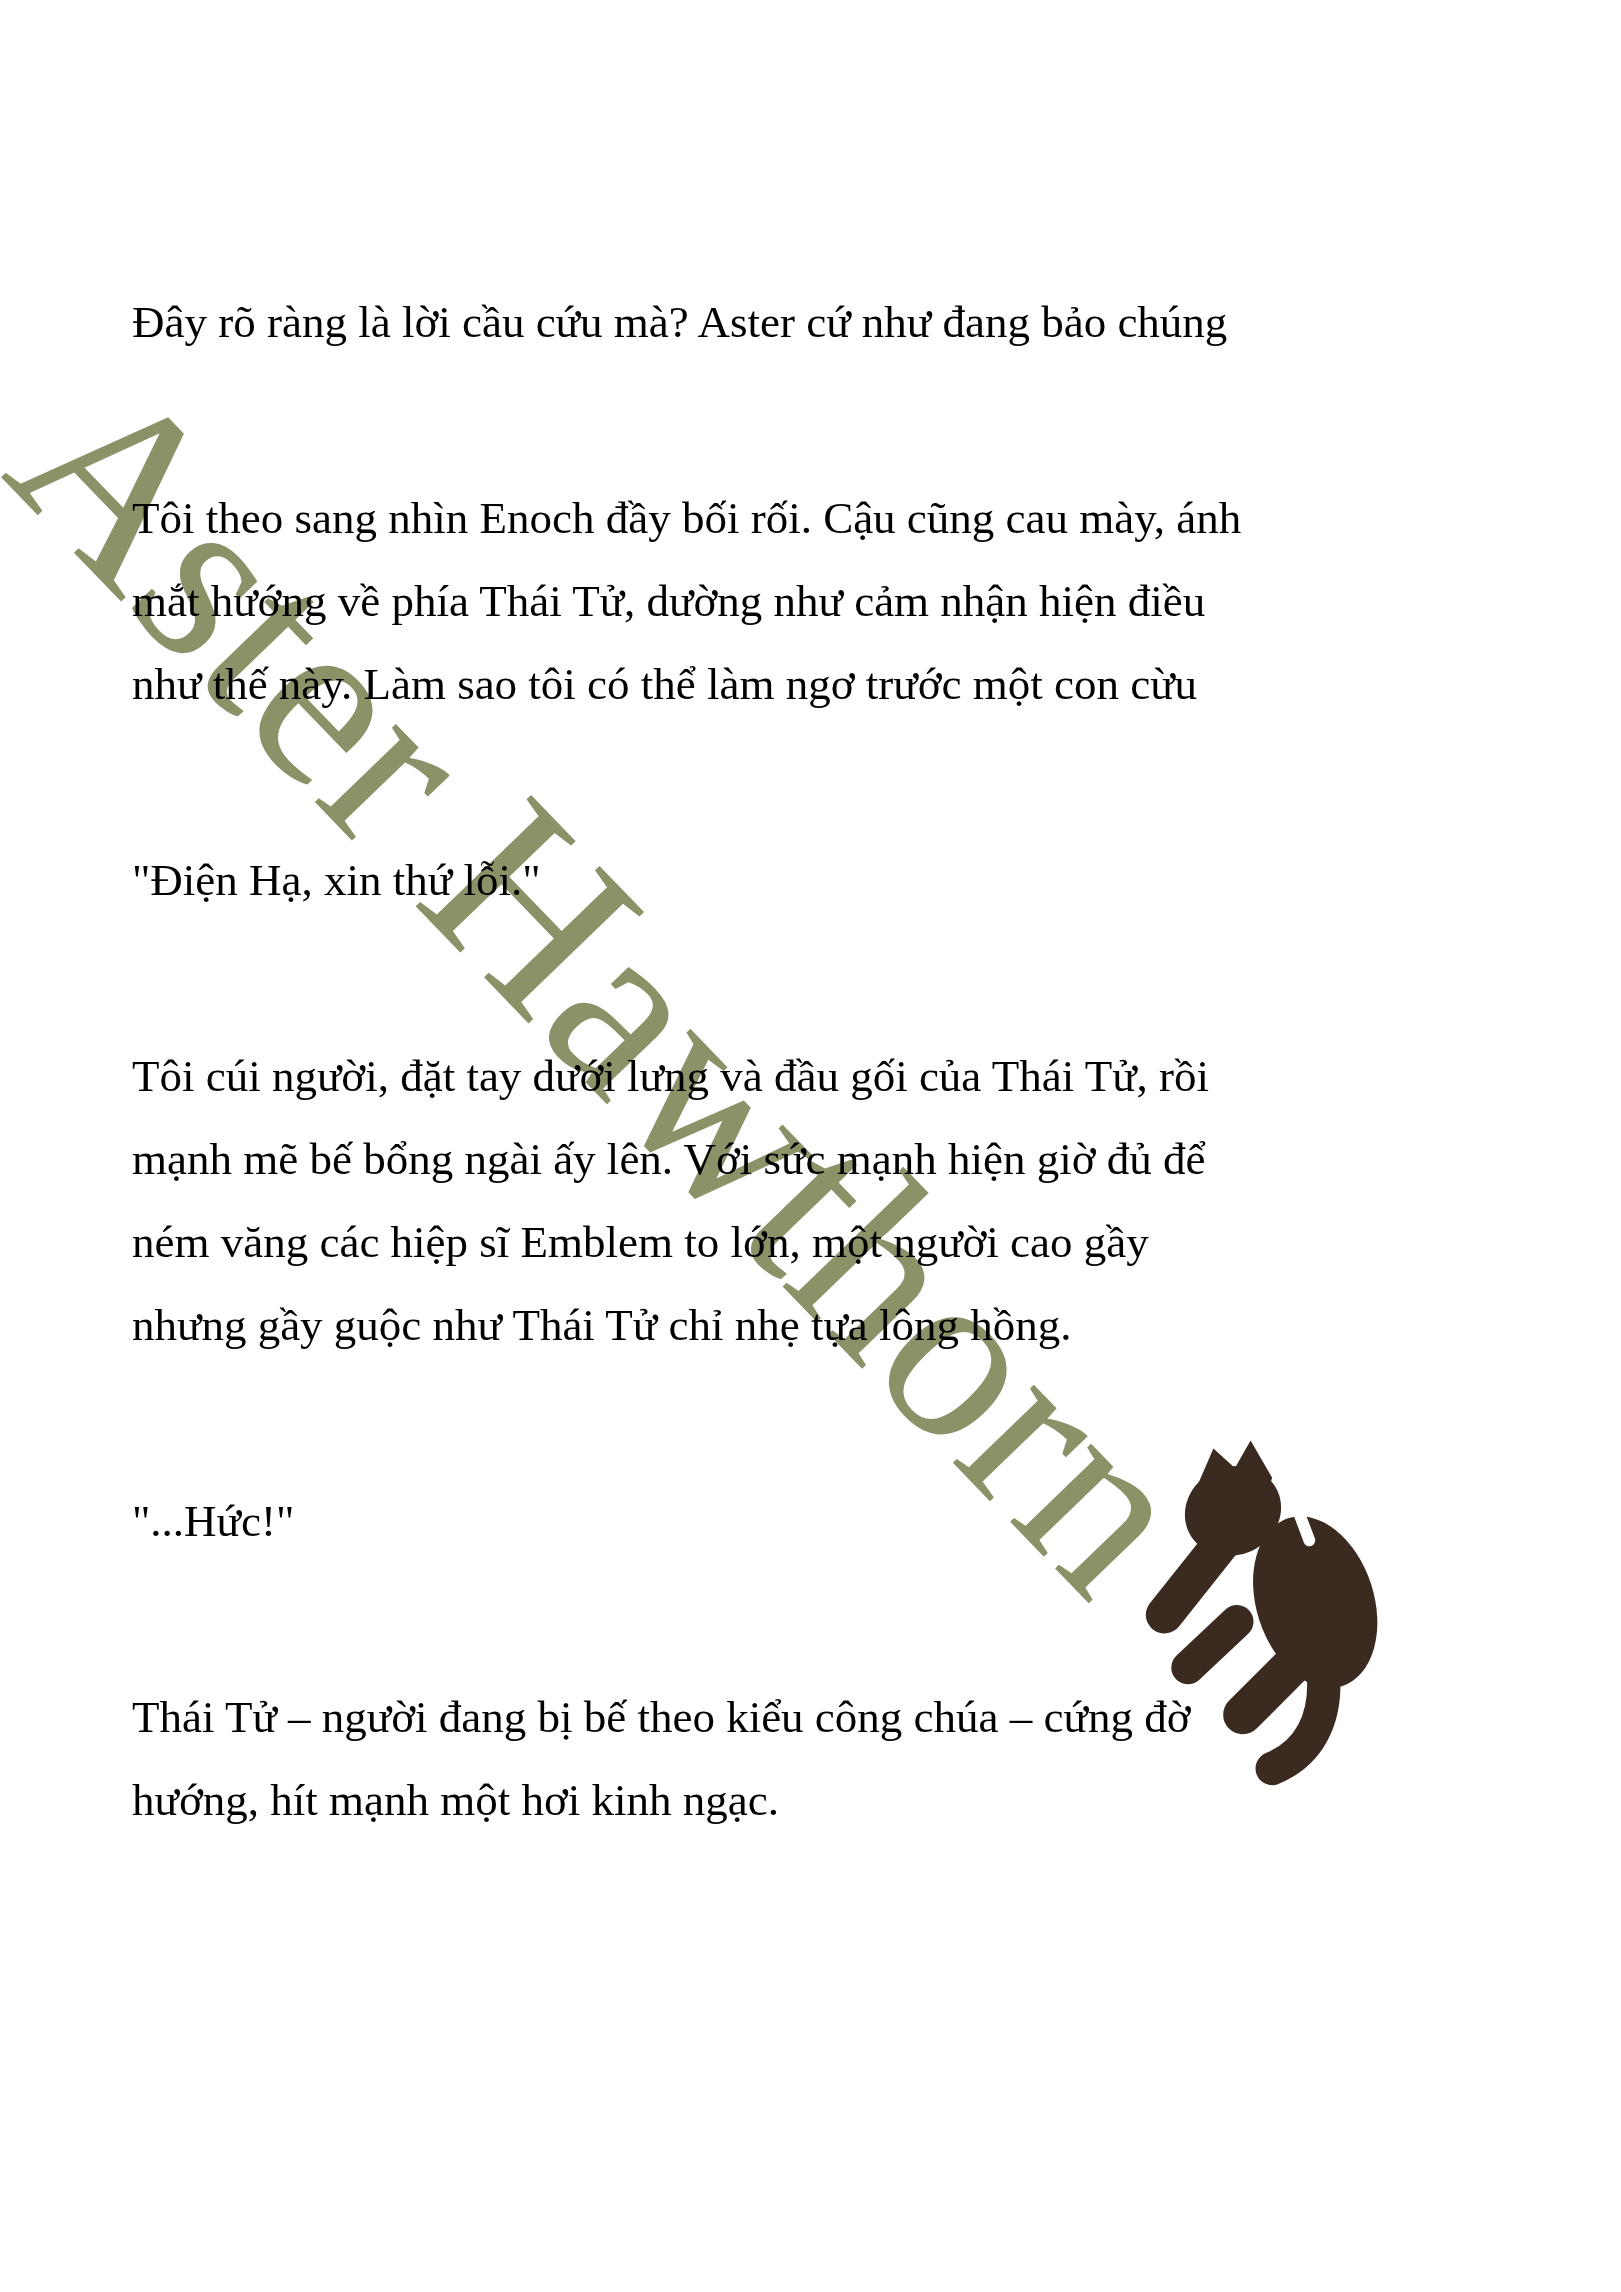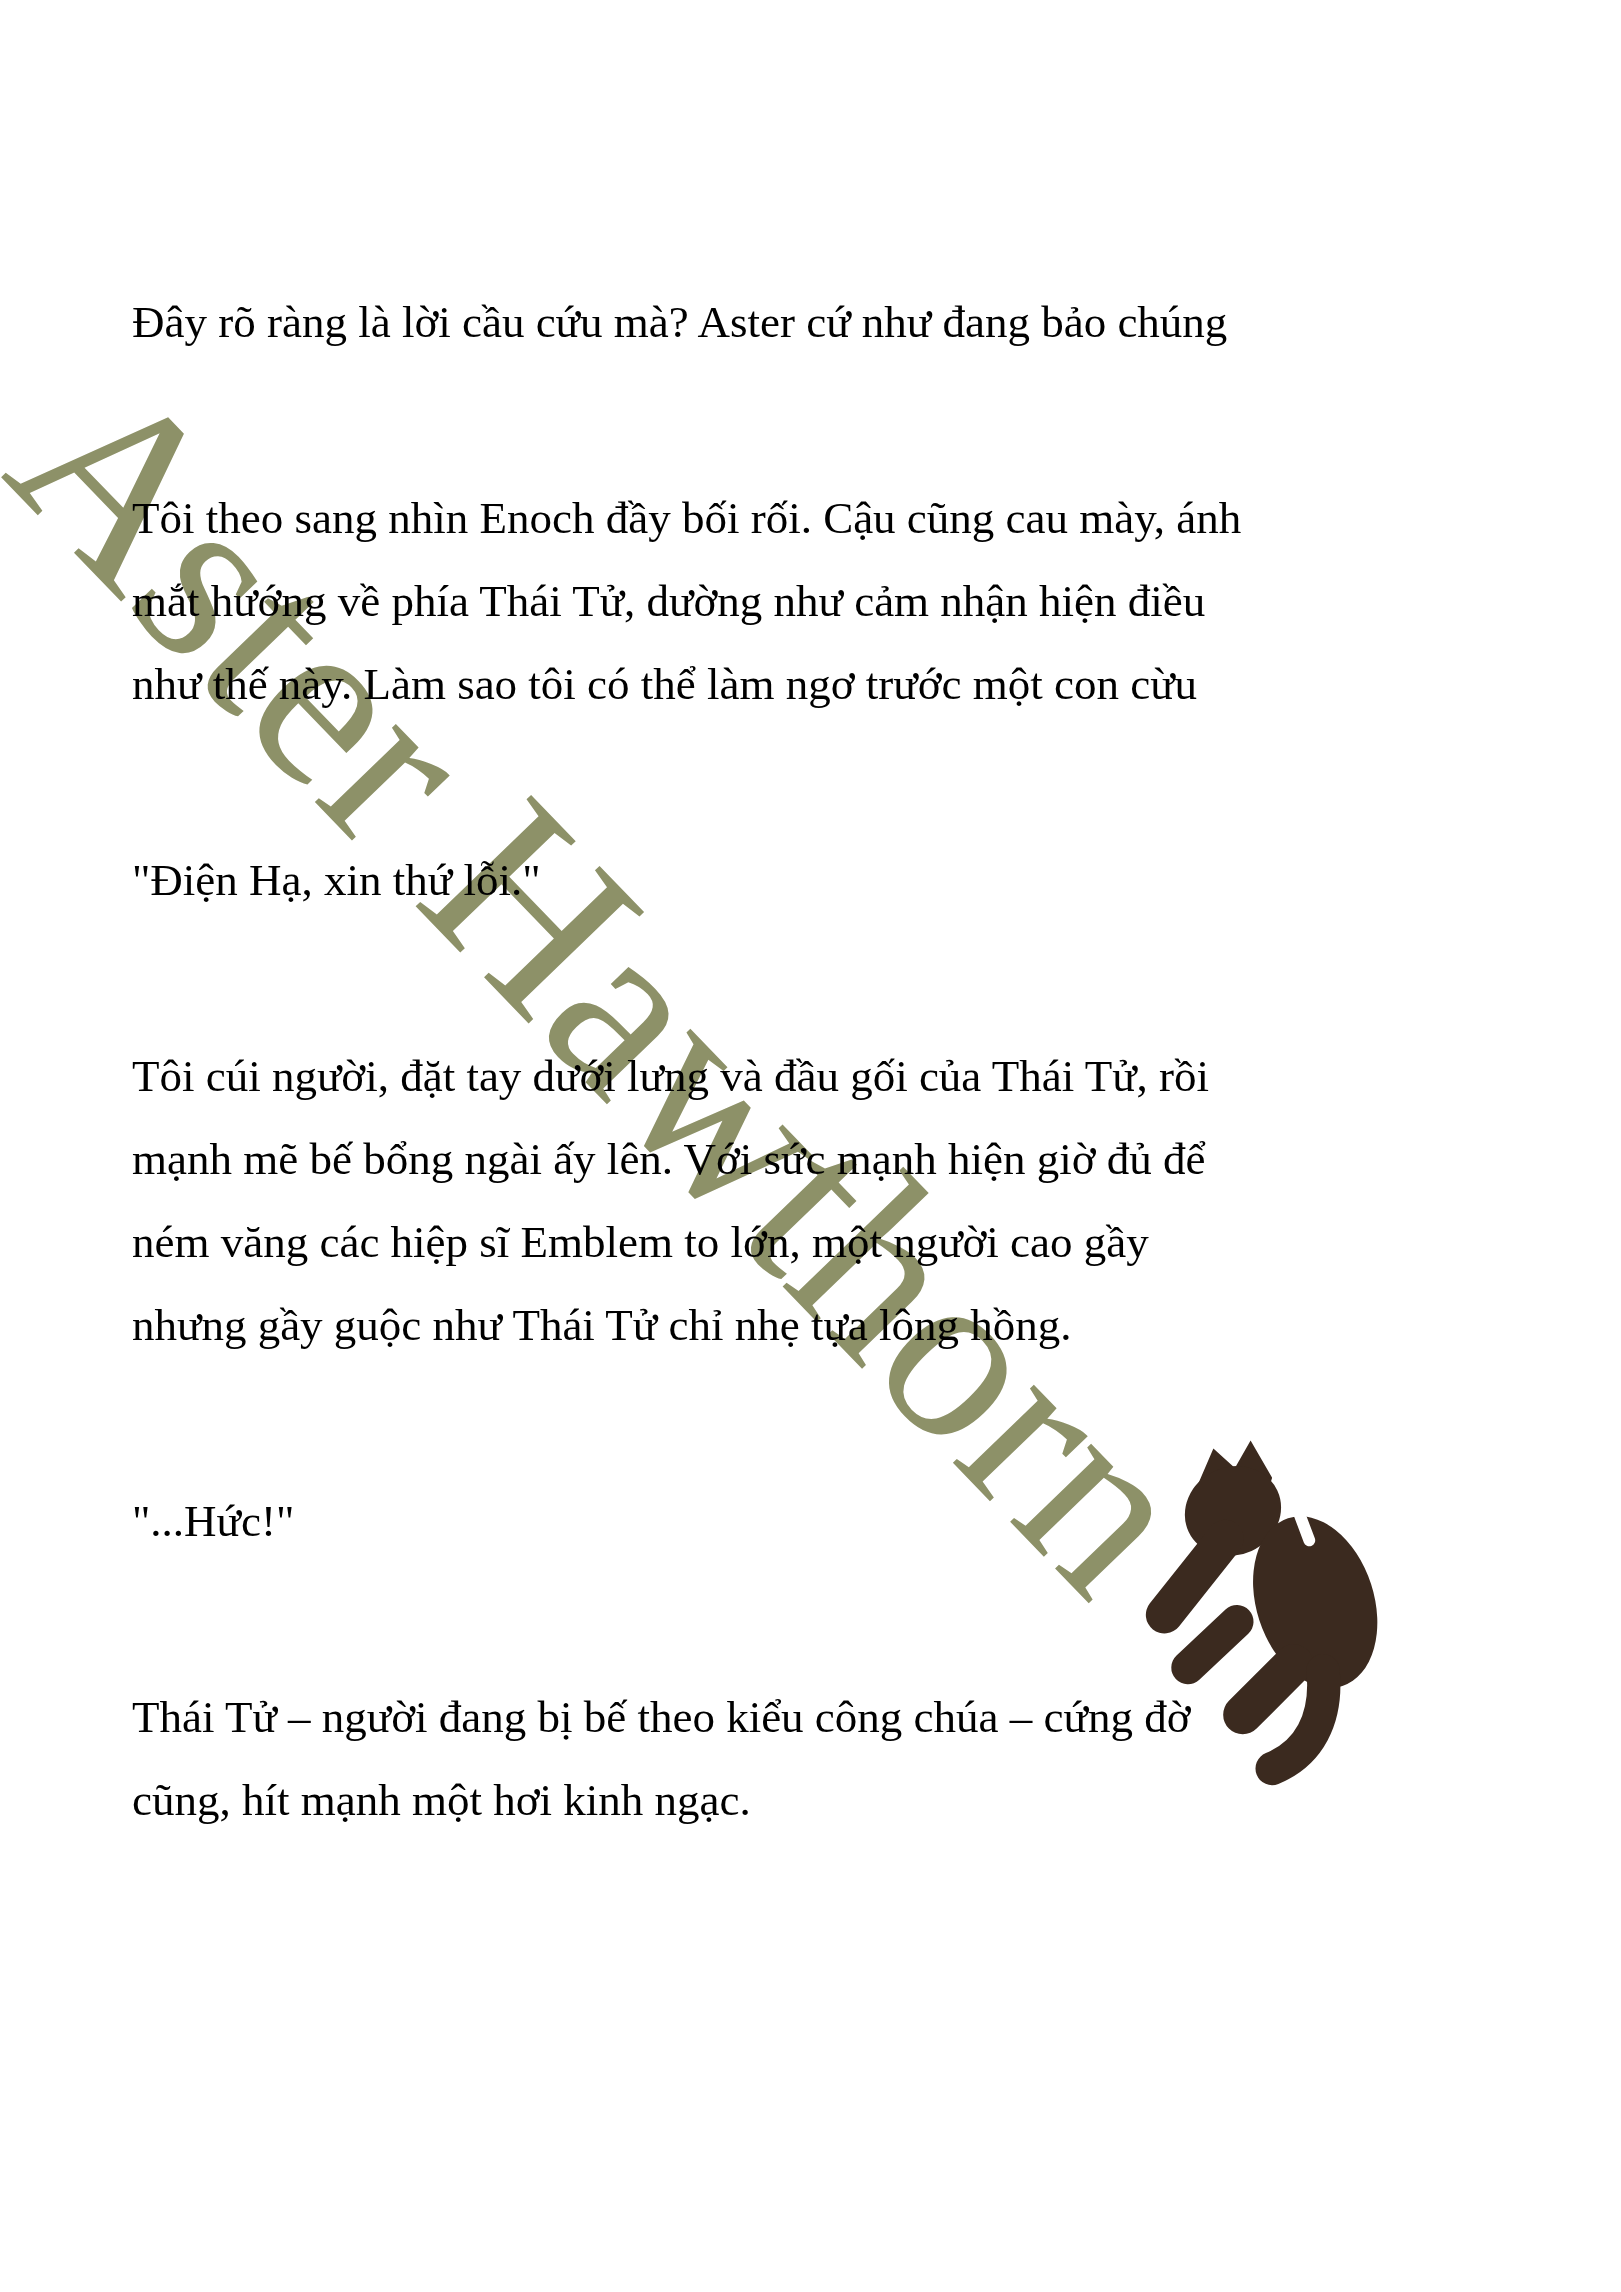--- a/index.html
+++ b/index.html
@@ -95,18 +95,18 @@
       <div class="line">ném văng các hiệp sĩ Emblem to lớn, một người cao gầy</div>
       <div class="line">nhưng gầy guộc như Thái Tử chỉ nhẹ tựa lông hồng.</div>
     </div>
 
     <div class="para">
       <div class="line">"...Hức!"</div>
     </div>
 
     <div class="para">
       <div class="line">Thái Tử – người đang bị bế theo kiểu công chúa – cứng đờ</div>
-      <div class="line">cũng, hít mạnh một hơi kinh ngạc.</div>
+      <div class="line">hướng, hít mạnh một hơi kinh ngạc.</div>
     </div>
 
   </main>
 </div>
 
 
 </body></html>

